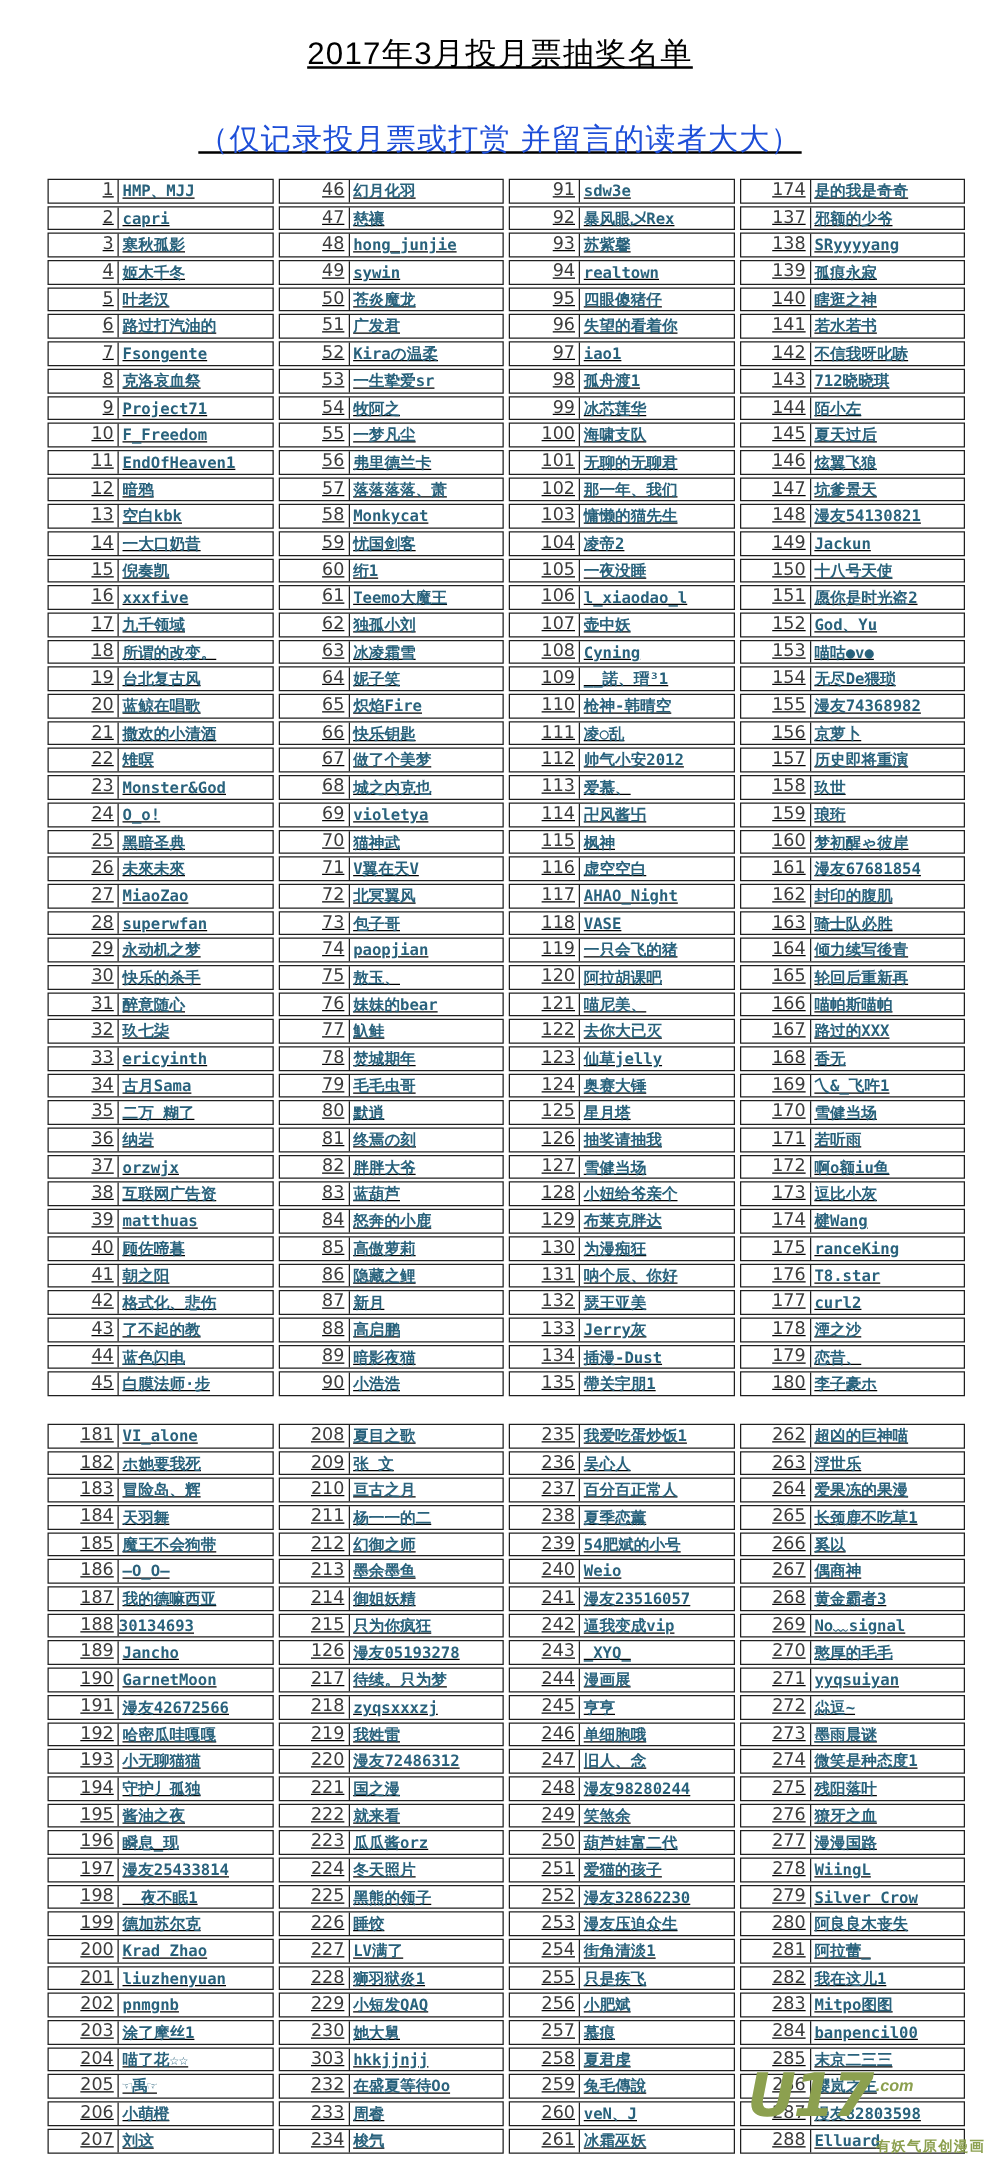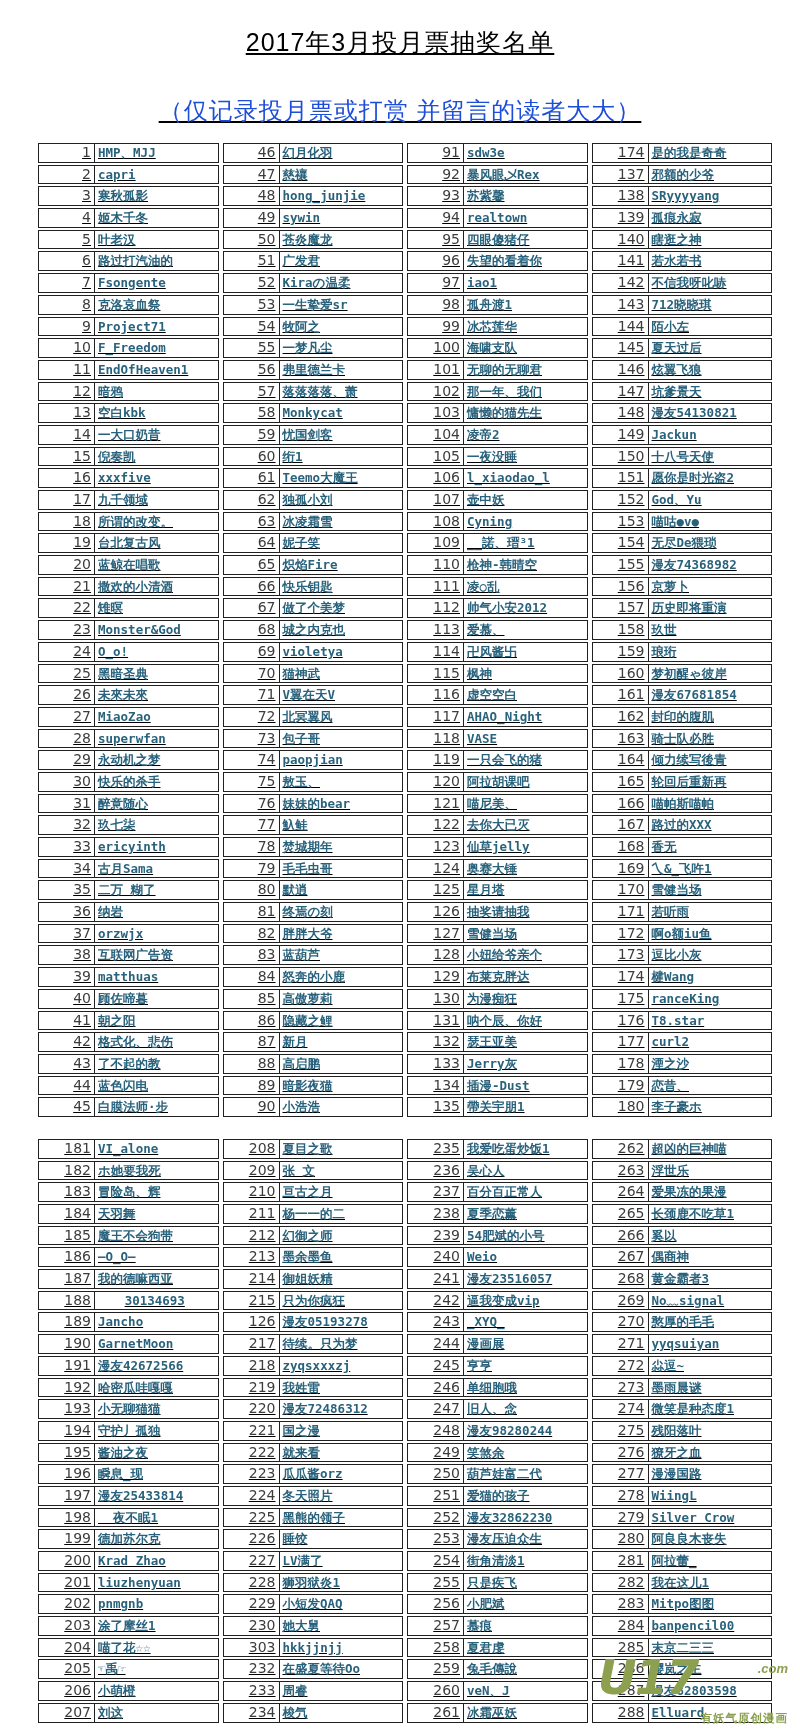--- a/index.html
+++ b/index.html
@@ -11,26 +11,26 @@
   .grid{display:flex;gap:4px;margin:16px 28px 0 38px;}
   .grid2{margin-top:20px;}
   .pair{flex:1;min-width:0;}
   .row{display:flex;height:17.7px;border:1px solid #202020;margin-bottom:2px;background:#fff;}
   .num{width:52px;flex:0 0 52px;text-align:right;padding-right:3px;border-right:1px solid #202020;
        font-size:14px;line-height:17.7px;color:#3c3c3c;
        font-family:"DejaVu Sans",sans-serif;}
   .name{flex:1;min-width:0;padding-left:3px;font-size:12.5px;line-height:17.5px;font-weight:bold;
         color:#29627c;white-space:pre;overflow:hidden;
         font-family:"DejaVu Sans Mono","DejaVu Sans",monospace;}
-  .name.right{text-align:center;padding-right:3px;padding-left:0;}
+  .name.right{text-align:left;padding-right:3px;padding-left:0;}
   .logo{position:absolute;right:12px;bottom:4px;display:flex;align-items:flex-start;}
   .logo-u17{font-size:48px;line-height:30px;font-weight:bold;font-style:italic;
             color:#8ca04f;letter-spacing:-2px;font-family:"DejaVu Sans",sans-serif;}
   .logo-right{display:flex;flex-direction:column;margin-left:3px;}
-  .logo-com{font-size:13px;line-height:14px;font-weight:bold;font-style:italic;color:#8ca04f;text-align:right;}
+  .logo-com{font-size:13px;line-height:14px;font-weight:bold;font-style:italic;color:#8ca04f;}
   .logo-tagline{font-size:11.5px;line-height:13px;font-weight:bold;color:#8ca04f;letter-spacing:1px;margin-top:36px;}
 </style>
 </head>
 <body>
 
 <div class="page">
   <div class="title">2017年3月投月票抽奖名单</div>
   <div class="subtitle">（仅记录投月票或打赏 并留言的读者大大）</div>
 
   <div class="grid">

